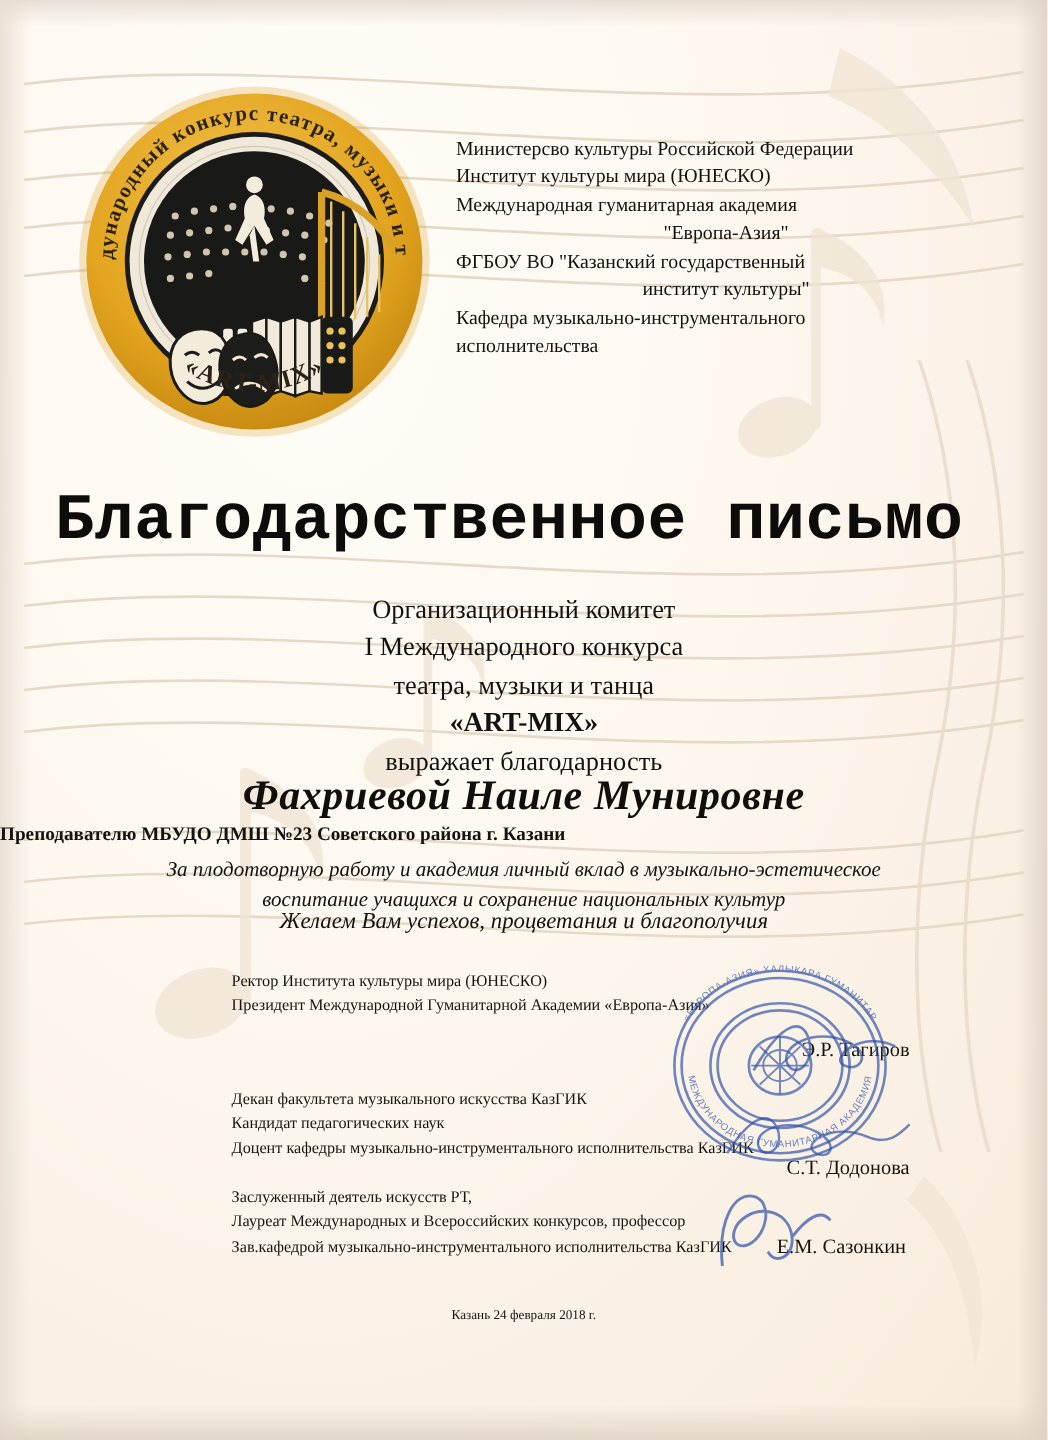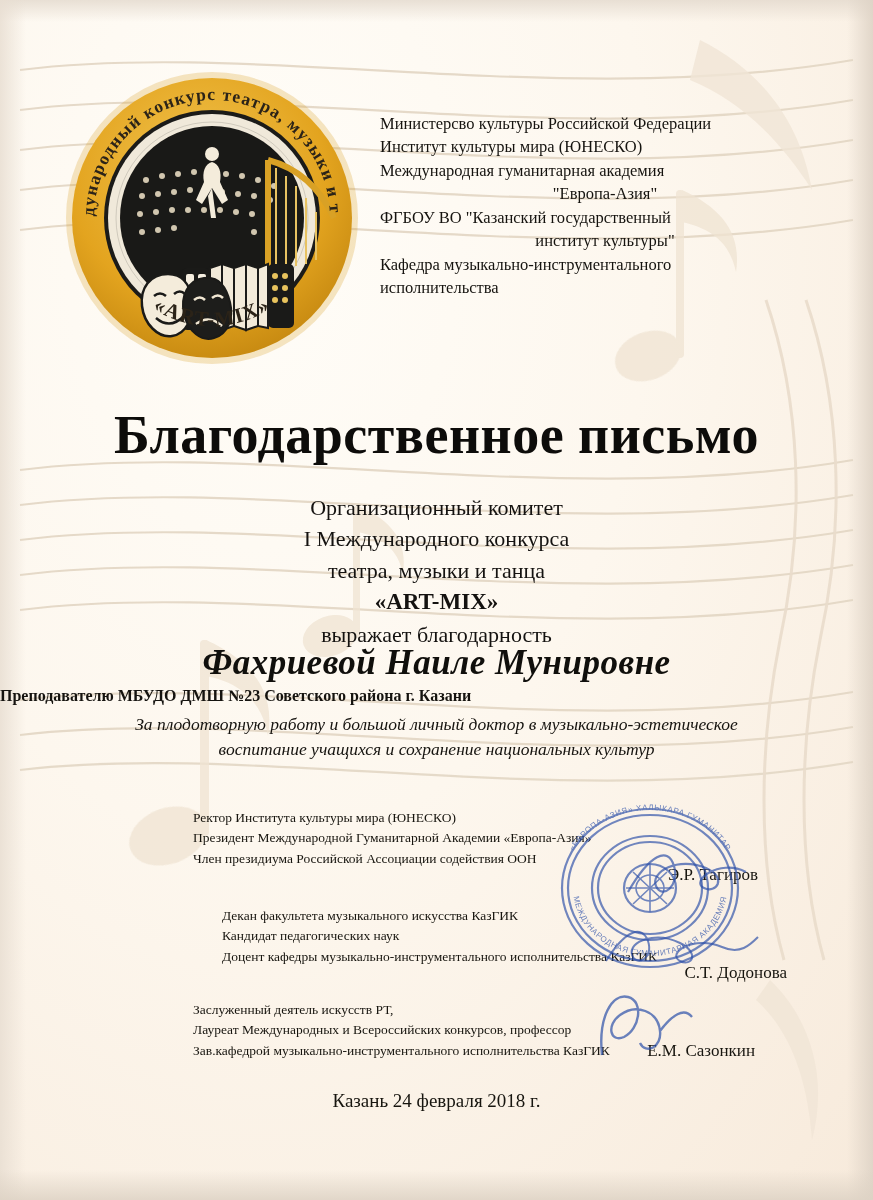--- a/index.html
+++ b/index.html
@@ -84,26 +84,26 @@
     color: #15130f;
     text-align: left;
   }
   .org-header .c { text-align: center; }
 
   
   .main-title {
     position: absolute;
     left: 0; right: 0;
     top: 404px;
-    text-align: center;
-    font-family: Liberation Serif, serif;
+    font-family: Liberation Mono, monospace;
     font-weight: bold;
     font-size: 54px;
     letter-spacing: 0.5px;
     color: #0d0c0a;
+    padding-left: 46px;
   }
 
   
   .body-block {
     position: absolute;
     left: 0; right: 0;
     top: 492px;
     text-align: center;
     font-family: "Liberation Serif", serif;
     font-size: 22px;
@@ -163,40 +163,40 @@
   .sig-block {
     position: absolute;
     left: 193px;
     width: 600px;
     font-family: "Liberation Serif", serif;
     font-size: 13.5px;
     line-height: 1.5;
     color: #17150f;
   }
   .sig-1 { top: 808px; }
-  .sig-2 { top: 906px; margin-left: 29px; }
-  .sig-3 { top: 988px; margin-top: 12px; }
+  .sig-2 { top: 906px; }
+  .sig-3 { top: 988px; }
   .sig-name {
     position: absolute;
     font-family: "Liberation Serif", serif;
     font-size: 17px;
     color: #17150f;
     white-space: nowrap;
   }
   .sig-name-1 { right: 35px; top: 54px; }
   .sig-name-2 { right: 35px; top: 54px; }
   .sig-name-3 { right: 38px; top: 38px; }
 
   .date-line {
     position: absolute;
     left: 0; right: 0;
     top: 1090px;
     text-align: center;
     font-family: "Liberation Serif", serif;
-    font-size: 19px;
+    font-size: 11px;
     color: #17150f;
   }
 
   
   .stamp {
     position: absolute;
     left: 545px;
     top: 800px;
     width: 210px;
     height: 175px;
@@ -408,28 +408,28 @@
       <div>Организационный комитет</div>
       <div>I Международного конкурса</div>
       <div>театра, музыки и танца</div>
       <div class="strong-name">«ART-MIX»</div>
       <div>выражает благодарность</div>
     </div>
 
     <div class="recipient">Фахриевой Наиле Мунировне</div>
     <div class="recipient-role">Преподавателю МБУДО ДМШ №23 Советского района  г. Казани</div>
     <div class="merit">
-      <div>За плодотворную работу и большой личный доктор в музыкально-эстетическое</div>
+      <div>За плодотворную работу и академия личный вклад в музыкально-эстетическое</div>
       <div>воспитание учащихся и сохранение национальных культур</div>
     </div>
+    <div class="wish">Желаем Вам успехов, процветания и благополучия</div>
 
     <div class="sig-block sig-1">
       <div>Ректор Института культуры мира (ЮНЕСКО)</div>
       <div>Президент Международной  Гуманитарной Академии «Европа-Азия»</div>
-      <div>Член президиума Российской Ассоциации содействия ООН</div>
       <div class="sig-name sig-name-1">Э.Р. Тагиров</div>
     </div>
 
     <div class="sig-block sig-2">
       <div>Декан факультета музыкального искусства КазГИК</div>
       <div>Кандидат педагогических наук</div>
       <div>Доцент кафедры музыкально-инструментального исполнительства КазГИК</div>
       <div class="sig-name sig-name-2">С.Т. Додонова</div>
     </div>
 

